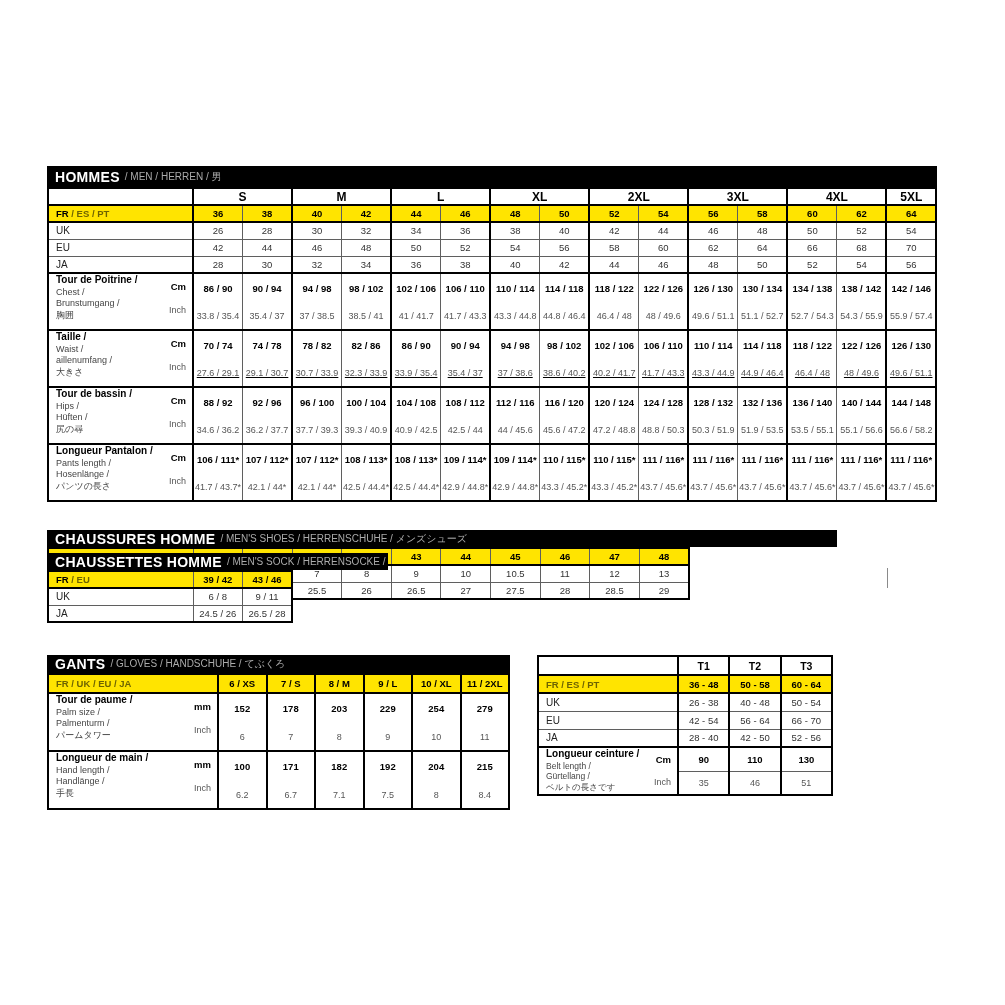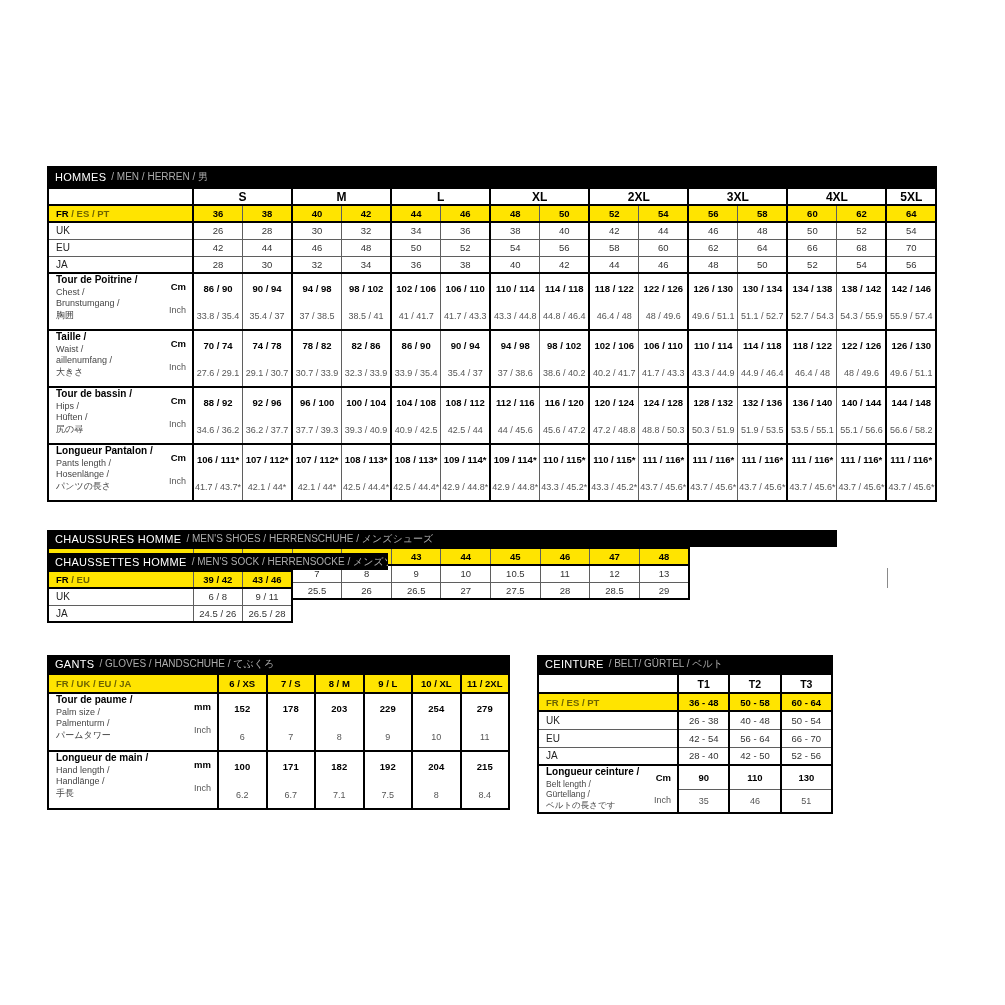--- a/index.html
+++ b/index.html
@@ -1,20 +1,20 @@
 <!DOCTYPE html>
 <html><head>
 <meta charset="utf-8">
 <style>
 *{box-sizing:border-box;margin:0;padding:0}
 html,body{width:1005px;height:1005px;background:#fff}
 body{font-family:"Liberation Sans",sans-serif;position:relative}
 .section{position:absolute}
 .bar{background:#000;color:#fff;display:flex;align-items:center;padding-left:8px;white-space:nowrap;overflow:hidden}
-.bar-main{font-weight:normal;font-size:11px;letter-spacing:.3px}
+.bar-main{font-weight:bold;font-size:14px;letter-spacing:.3px}
 .bar-sec{color:#ababab;font-size:10px;margin-left:5px;font-weight:normal}
 table{border-collapse:collapse;table-layout:fixed;background:#fff;border:2px solid #000}
 td{border:1px solid #5f5f5f;text-align:center;vertical-align:middle;font-size:9.5px;color:#333;white-space:nowrap;overflow:hidden;padding:0 1px}
 td.lbl{text-align:left;padding-left:7px;font-size:10px;color:#222}
 td.empty{background:#fff}
 tr.sizes td{font-weight:bold;font-size:12px;color:#000}
 tr.fr td{background:#ffe400;font-weight:bold;color:#000;border-top:2px solid #000;border-bottom:2px solid #000;font-size:9.5px}
 tr.fr td .p{color:#000;font-weight:bold}
 tr.fr td .s{color:#6e6400;font-weight:bold}
 tr.hdr td{font-weight:bold;color:#000;font-size:10.5px}
@@ -219,21 +219,21 @@
             <td class="val vb">94 / 98</td>
             <td class="val">98 / 102</td>
             <td class="val vb">102 / 106</td>
             <td class="val">106 / 110</td>
             <td class="val vb">110 / 114</td>
             <td class="val">114 / 118</td>
             <td class="val vb">118 / 122</td>
             <td class="val">122 / 126</td>
             <td class="val vb">126 / 130</td>
           </tr>
-          <tr class="mb" style="height: 28px;">
+          <tr class="mb" style="height: 28px; text-decoration: underline;">
             <td class="val vb">27.6 / 29.1</td>
             <td class="val">29.1 / 30.7</td>
             <td class="val vb">30.7 / 33.9</td>
             <td class="val">32.3 / 33.9</td>
             <td class="val vb">33.9 / 35.4</td>
             <td class="val">35.4 / 37</td>
             <td class="val vb">37 / 38.6</td>
             <td class="val">38.6 / 40.2</td>
             <td class="val vb">40.2 / 41.7</td>
             <td class="val">41.7 / 43.3</td>
@@ -520,24 +520,20 @@
             <td class="val vb">7.1</td>
             <td class="val vb">7.5</td>
             <td class="val vb">8</td>
             <td class="val vb">8.4</td>
           </tr>
         </tbody>
       </table>
   </div>
 
   <div class="section belt" style="left:537px;top:655px">
-    <div class="bar" style="width:296px;height:18px">
-      <span class="bar-main">CEINTURE</span>
-      <span class="bar-sec">/ BELT/ GÜRTEL / ベルト</span>
-    </div>
     <table style="width:296px">
         <colgroup>
           <col style="width: 140px;">
           <col>
           <col>
           <col>
         </colgroup>
         <tbody id="tb-belt">
           <tr class="hdr" style="height: 19px;">
             <td class="lbl empty"></td>

